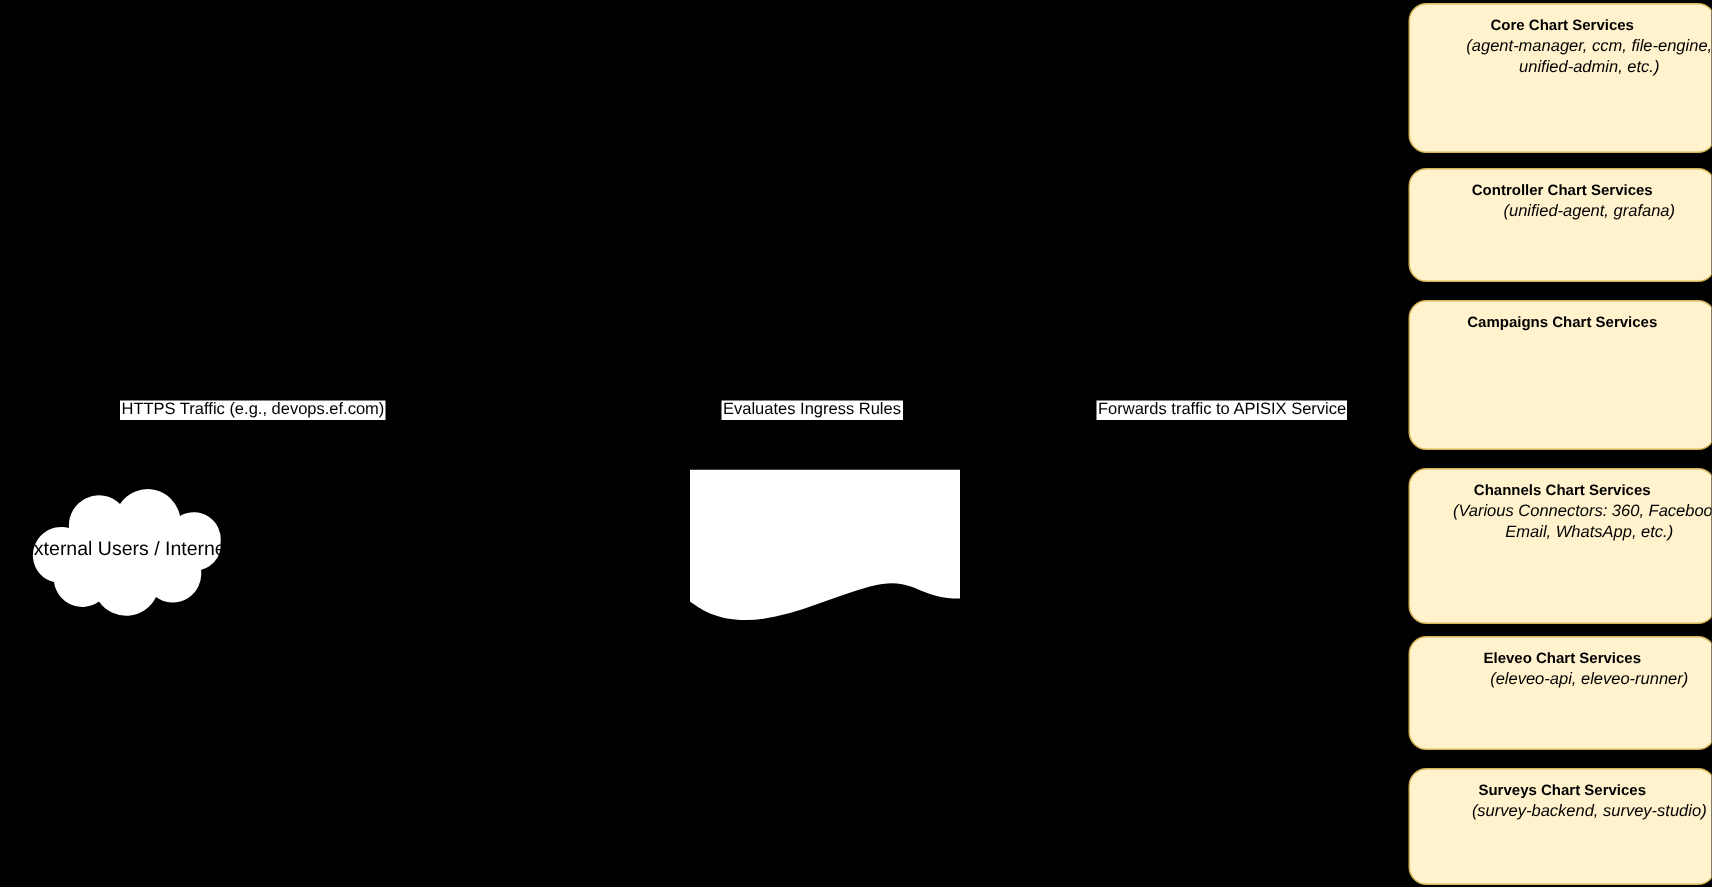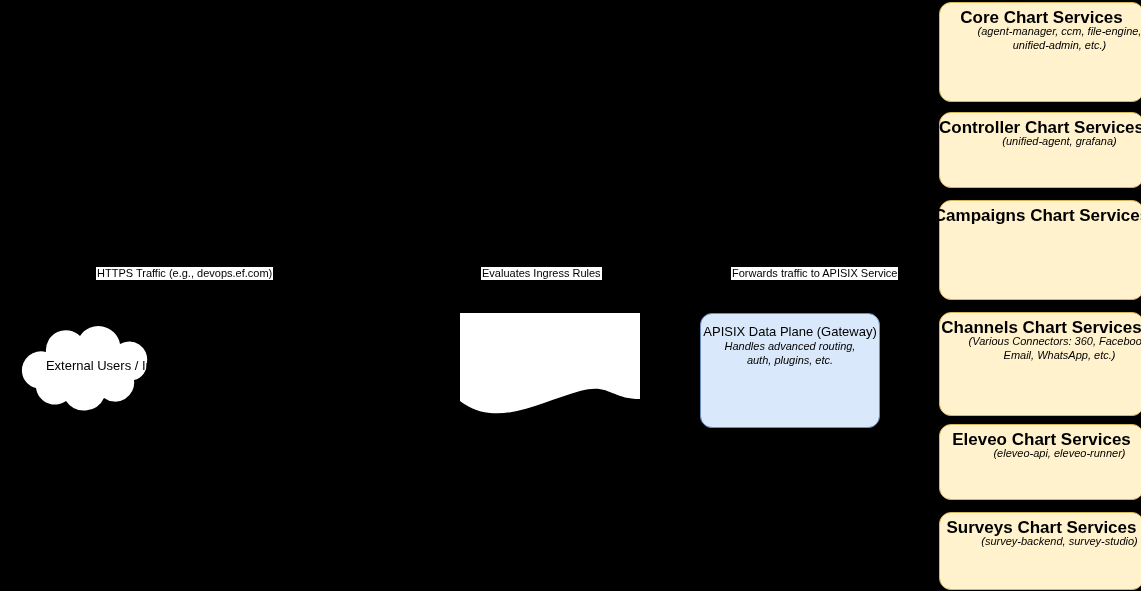--- a/index.html
+++ b/index.html
@@ -63,21 +63,21 @@
 
   
   .box-yellow {
     background: #fff2cc;
     border: 1px solid #d6b656;
     border-radius: 12px;
     padding: 7px 6px 0 6px;
   }
   .box-yellow .title {
     font-weight: bold;
-    font-size: 17px;
+    font-size: 10px;
     line-height: 15px;
   }
   .box-yellow .subtitle {
     font-size: 11px;
     line-height: 13.5px;
     white-space: nowrap;
     margin-left: 36px;
   }
   .box-yellow .subtitle.wrap {
     white-space: normal;
@@ -95,21 +95,20 @@
   .cloud-label {
     position: absolute;
     left: 0px;
     top: 358px;
     width: 168px;
     text-align: center;
     font-size: 13px;
     line-height: 15px;
     color: #000000;
     white-space: nowrap;
-    padding-left: 32px;
   }
 
   
   .doc-wrap {
     position: absolute;
     left: 460px;
     top: 313px;
     width: 180px;
     height: 103px;
   }
@@ -132,21 +131,21 @@
     line-height: 13px;
     padding: 0 1px;
     white-space: nowrap;
   }
 </style>
 </head>
 <body>
 
 <div id="canvas">
 
-  <div class="edge-label" style="left:96px; top:267px;">HTTPS Traffic (e.g., devops.ef.com)</div>
+  <div class="edge-label" style="left:80px; top:267px;">HTTPS Traffic (e.g., devops.ef.com)</div>
 
   <div class="edge-label" style="left:481px; top:267px;">Evaluates Ingress Rules</div>
 
   <div class="edge-label" style="left:731px; top:267px;">Forwards traffic to APISIX Service</div>
 
   <div class="cloud-wrap">
     <svg width="152" height="92" viewBox="0 0 152 92" xmlns="http://www.w3.org/2000/svg">
       <path fill="#ffffff" d="
         M 38 30
         A 20 20 0 0 1 72 14
@@ -172,24 +171,20 @@
         L 180 86
         C 150 86 150 70 120 78
         C 90 86 60 103 30 100
         C 15 98.5 7 93 0 88
         Z"></path>
     </svg>
   </div>
   <div class="doc-text">
   </div>
 
-  <div class="node box-blue" style="left:700px; top:313px; width:180px; height:115px;">
-    <div class="title">APISIX Data Plane (Gateway)</div>
-    <div class="subtitle" style="width:155px;">Handles advanced routing, auth, plugins, etc.</div>
-  </div>
 
   <div class="node box-yellow" style="left:939px; top:2px; width:205px; height:100px;">
     <div class="title">Core Chart Services</div>
     <div class="subtitle wrap" style="width:196px;">(agent-manager, ccm, file-engine, unified-admin, etc.)</div>
   </div>
 
   <div class="node box-yellow" style="left:939px; top:112px; width:205px; height:76px;">
     <div class="title">Controller Chart Services</div>
     <div class="subtitle">(unified-agent, grafana)</div>
   </div>

